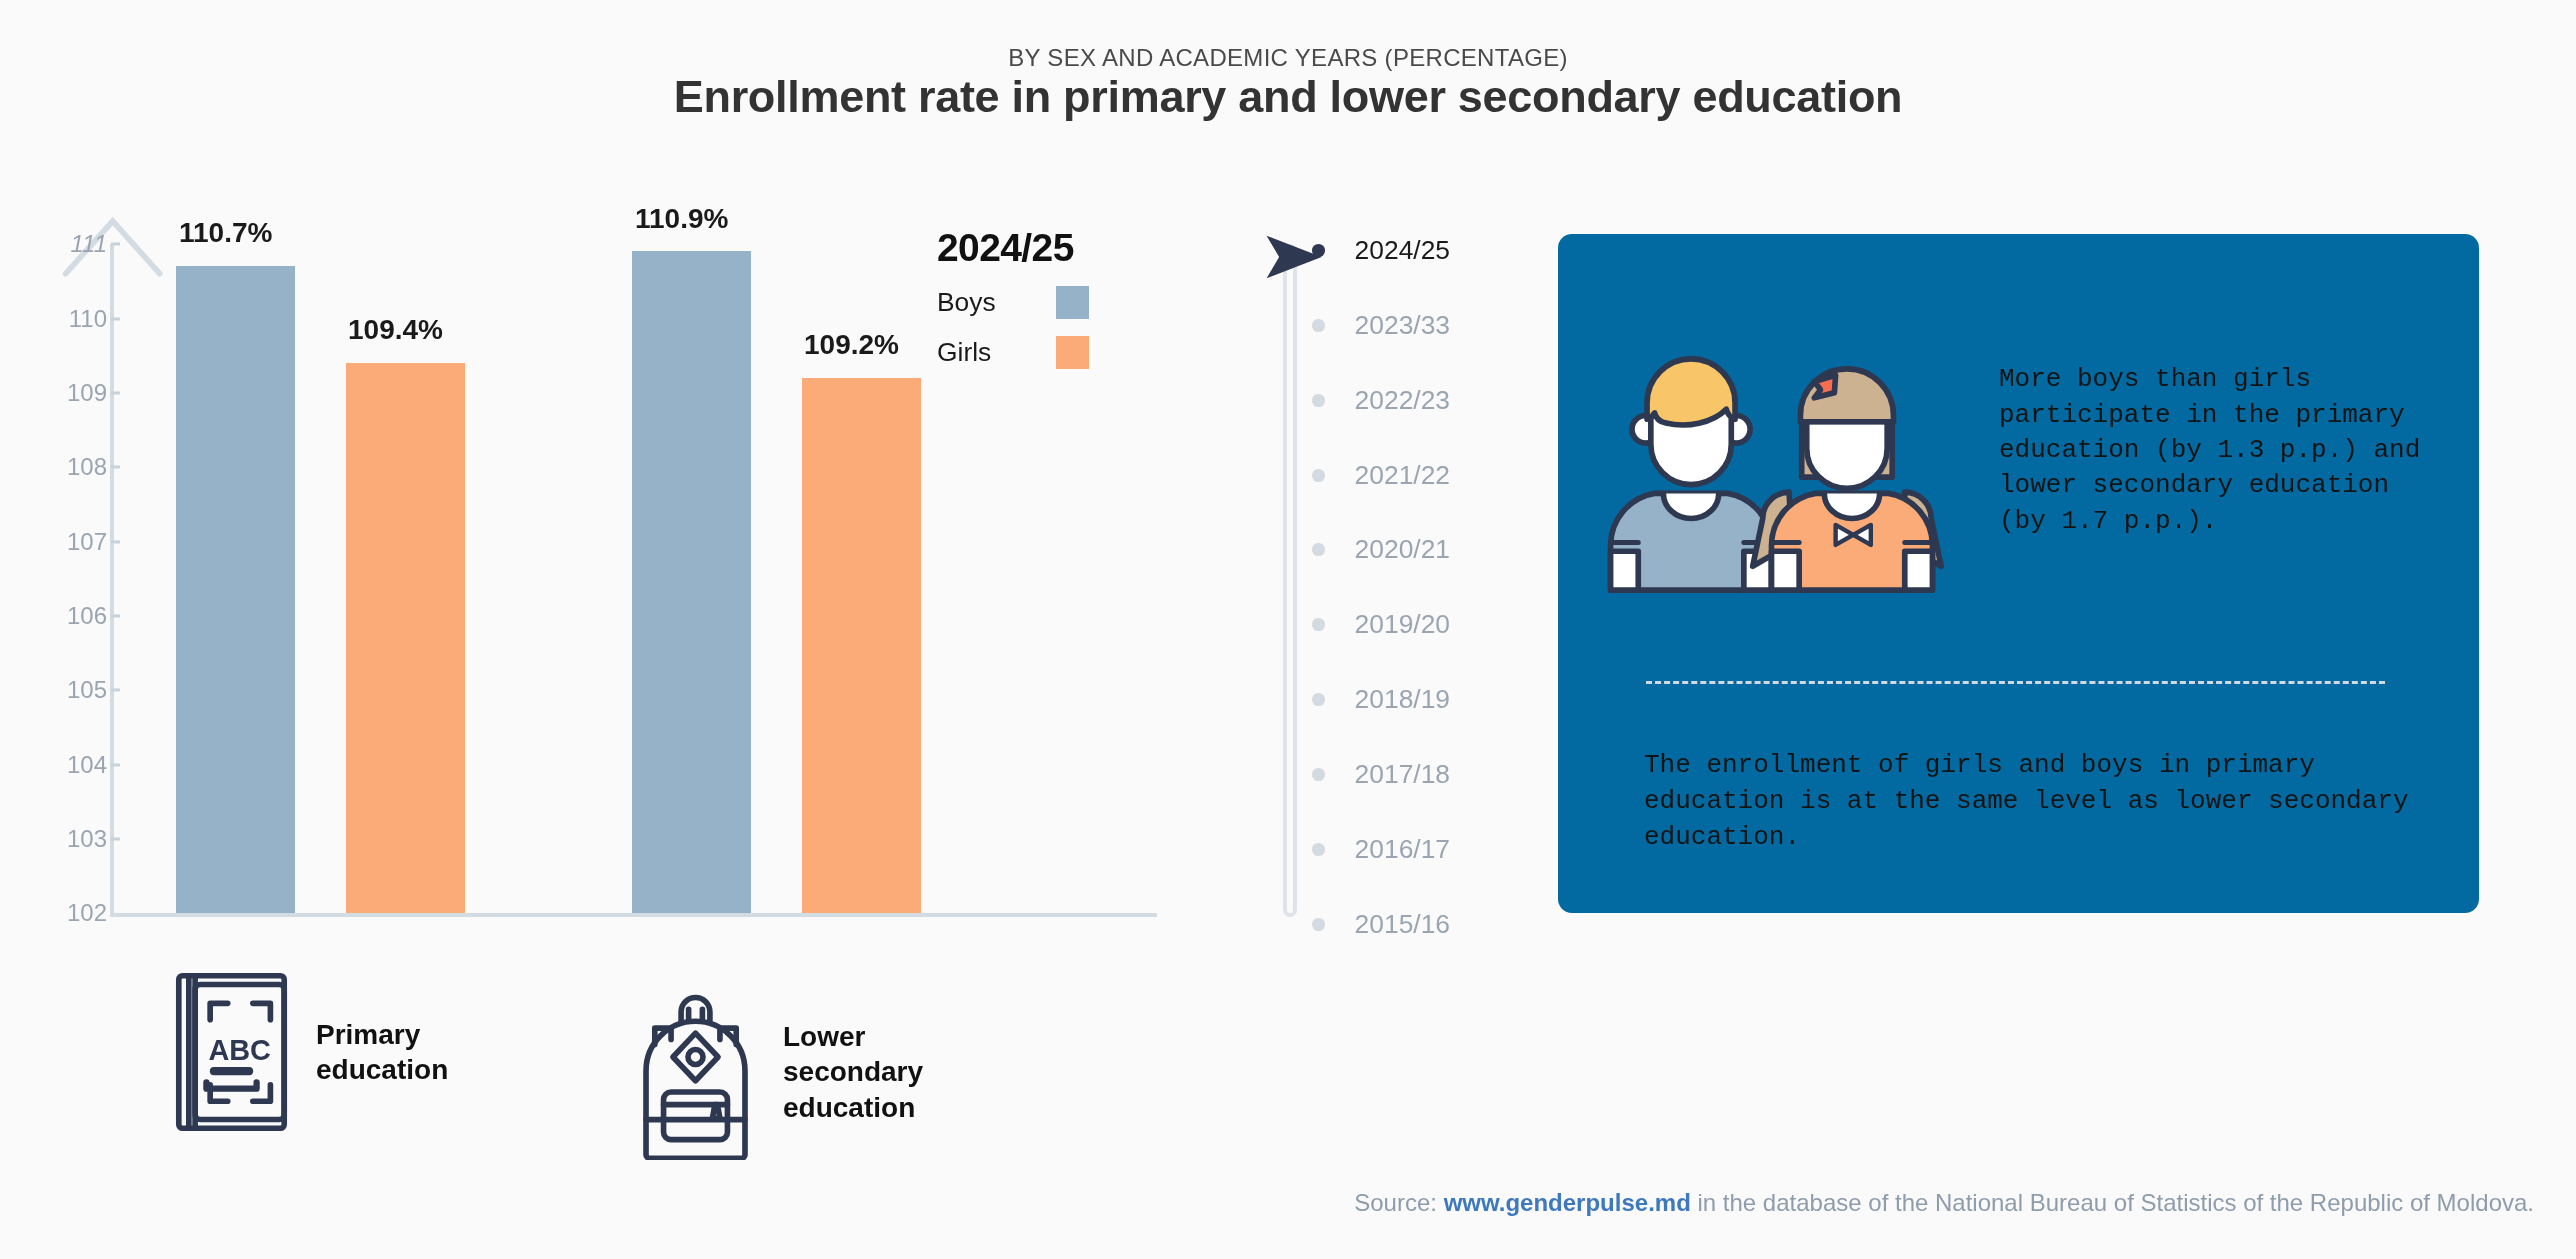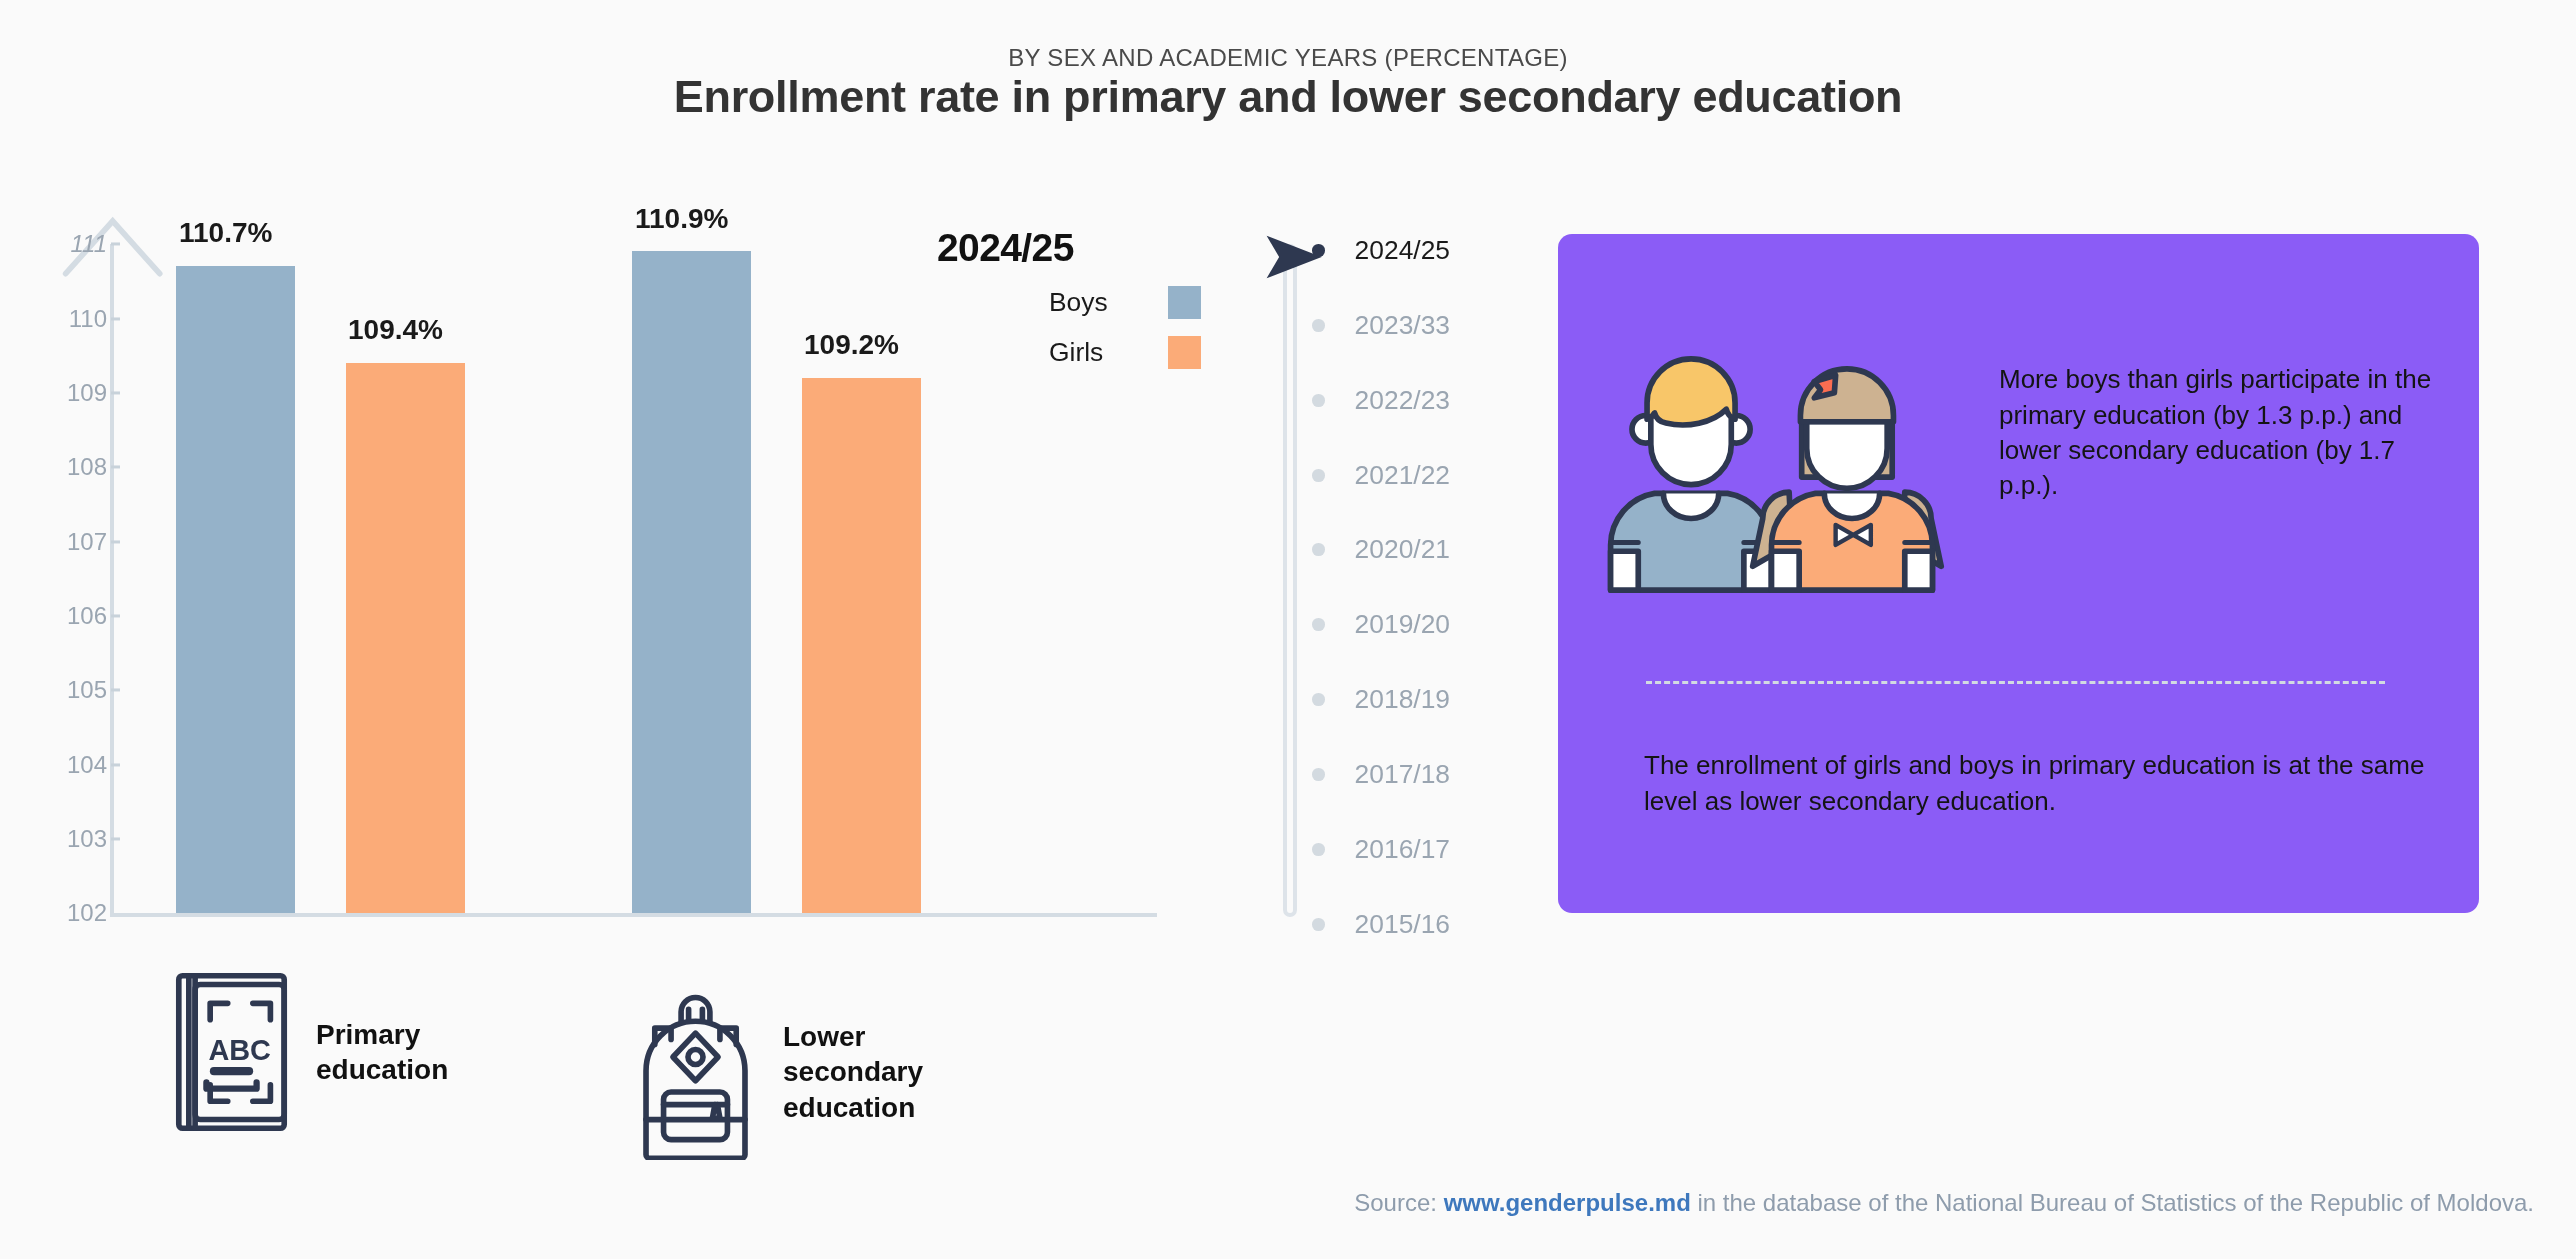--- a/index.html
+++ b/index.html
@@ -108,21 +108,21 @@
   }
   #legend-year {
     font-size: 39px;
     font-weight: bold;
     color: #111111;
     letter-spacing: -0.6px;
   }
   .legend-row {
     display: flex;
     align-items: center;
-    justify-content: flex-end;
+    justify-content: flex-start;
     margin-top: 16.4px;
   }
   .legend-label {
     font-size: 26.4px;
     color: #1a1a1a;
     width: 119px;
   }
   .legend-swatch {
     width: 33px;
     height: 33px;
@@ -183,22 +183,23 @@
     color: #1a1a1a;
   }
 
   
   #info-panel {
     position: absolute;
     left: 1558px;
     top: 234px;
     width: 921px;
     height: 679px;
-    background: #8b5cf6;
+    background: #0369a1;
     border-radius: 14px;
+    font-family: Liberation Mono, monospace;
   }
   #info-top {
     position: absolute;
     left: 35px;
     top: 107px;
     display: flex;
     align-items: flex-start;
   }
   #kids-illustration {
     width: 352px;

